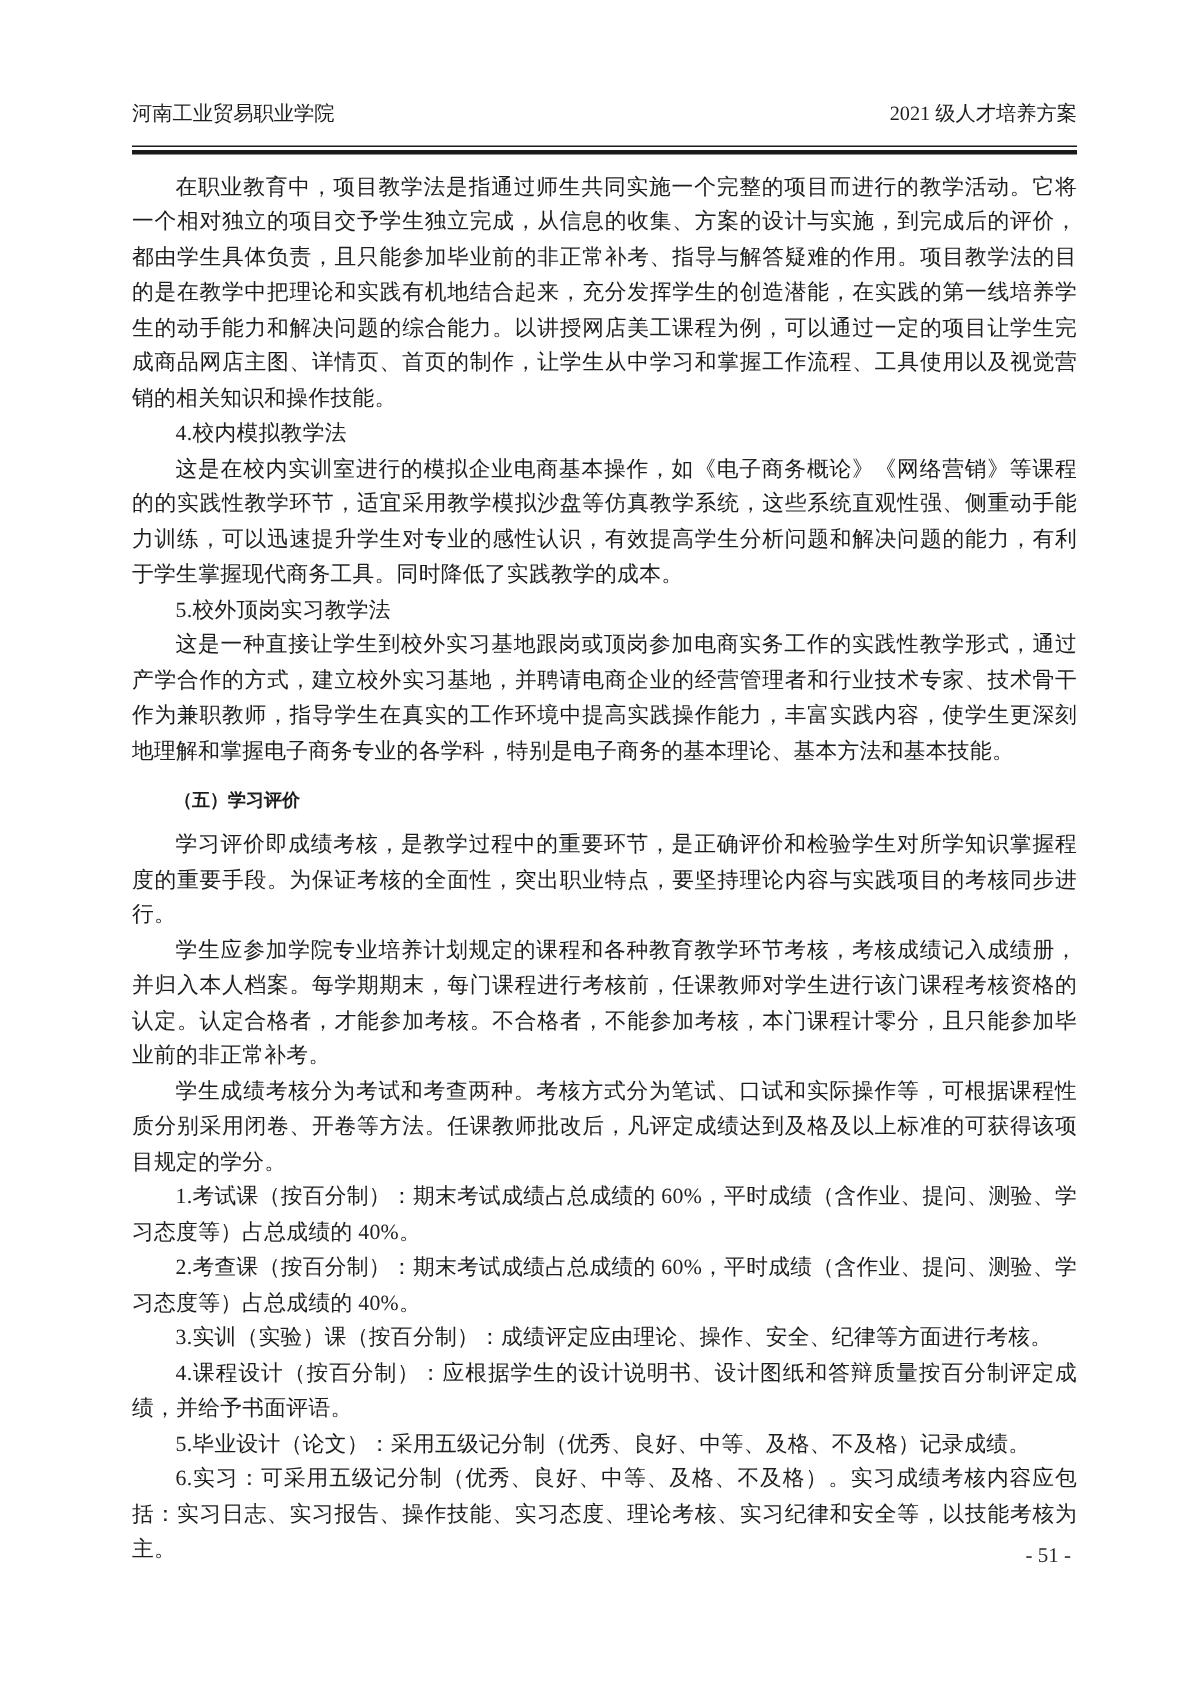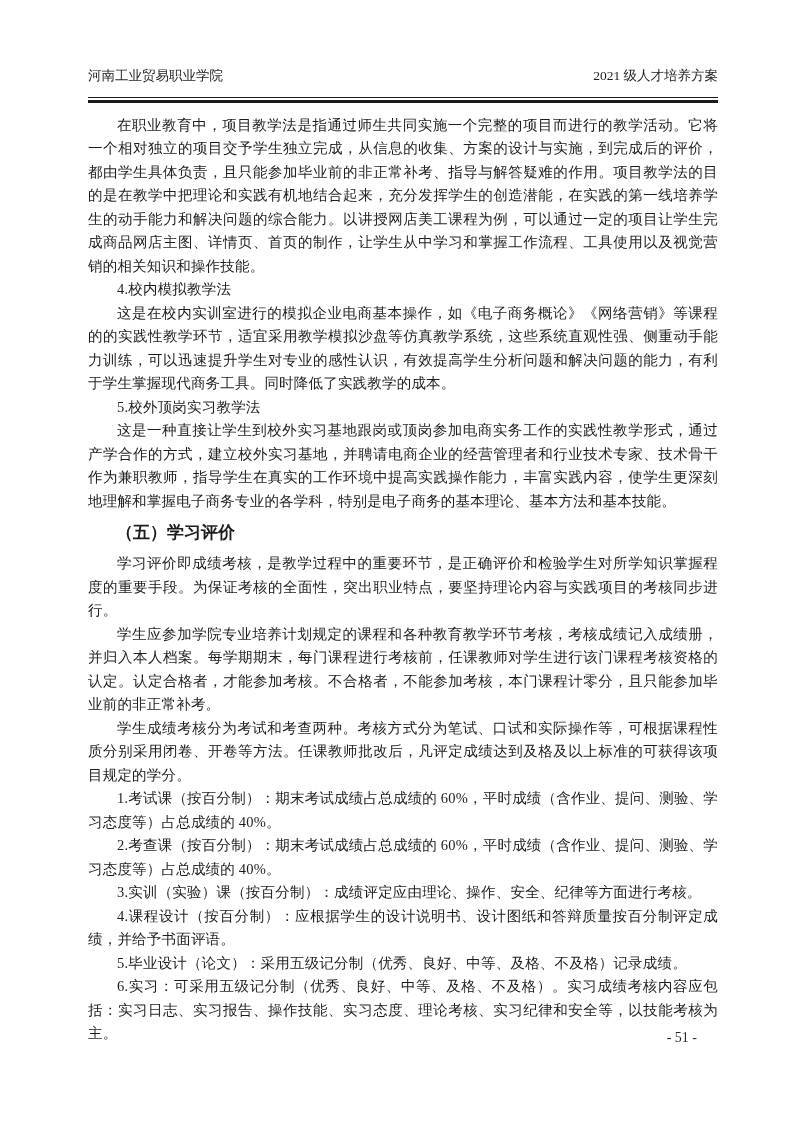--- a/index.html
+++ b/index.html
@@ -38,29 +38,29 @@
   .para {
     margin: 0;
     font-size: 14.5px;
     line-height: 23.5px;
     text-indent: 2em;
     letter-spacing: 0.2px;
   }
   .section-heading {
     margin: 7px 0 6px 0;
     padding-left: 28px;
-    font-size: 17px;
+    font-size: 12px;
     line-height: 26px;
     font-weight: bold;
     text-align: left;
   }
   .footer {
     position: absolute;
     top: 1028px;
-    right: 96px;
+    right: 79px;
     font-size: 14px;
     line-height: 20px;
     color: #2a2a2a;
   }
 </style>
 </head>
 <body>
 
 <div class="page">
 

